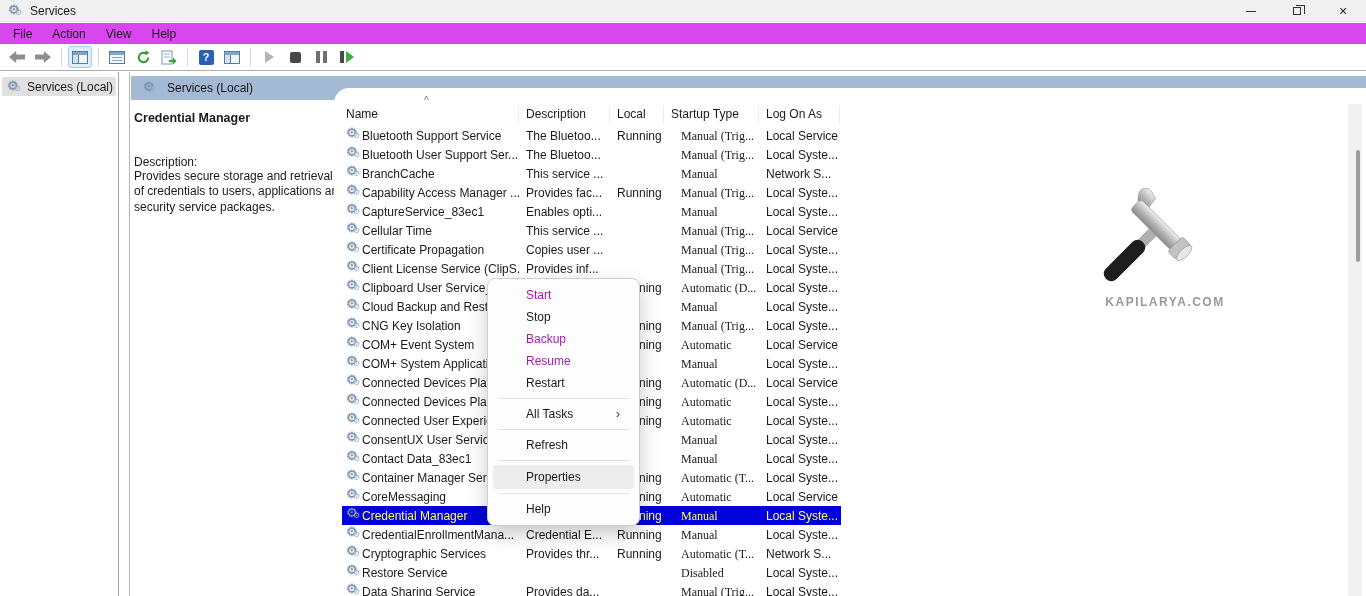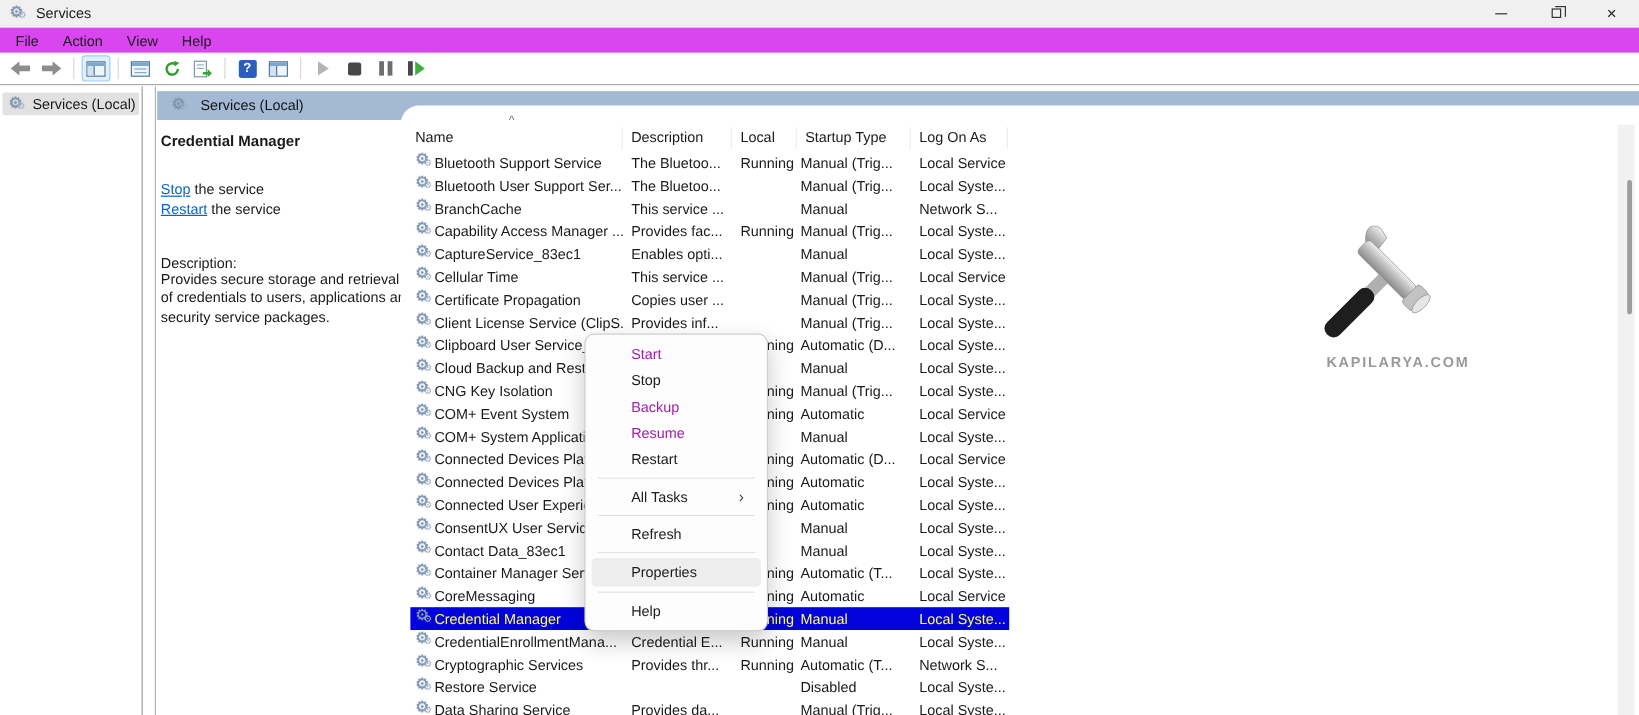--- a/index.html
+++ b/index.html
@@ -90,21 +90,21 @@
   .hsep { position:absolute; top:2px; width:1px; height:18px; background:#ececec; }
   .list-body { position:absolute; left:0; top:38px; right:0; bottom:0; }
   .lrow { position:relative; height:19px; }
   .lrow .hl { position:absolute; left:8px; top:0; width:499px; height:19px; background:var(--sel-bg,#0202dd); display:none; }
   .lrow.selected .hl { display:block; }
   .cell { position:absolute; top:2.5px; white-space:nowrap; overflow:hidden; }
   .c-icon { left:12px; top:1px; }
   .c-name { left:28px; width:158px; }
   .c-desc { left:192px; width:88px; }
   .c-status { left:283px; width:48px; }
-  .c-startup { left:333px; width:93px; }
+  .c-startup { left:347px; width:93px;font-family:Liberation Serif, serif; }
   .c-logon { left:432px; width:76px; }
   .lrow.selected .cell { color:var(--sel-text,#ffff55); }
 
   
   .vscroll { position:absolute; top:16px; right:4px; width:14px; bottom:0; background:#f1f1f1; }
   .vthumb { position:absolute; left:8px; top:46px; width:4px; height:112px; background:#9d9d9d; border-radius:2px; }
 
   
   .ctx-menu { position:absolute; left:487px; top:278px; width:153px; background:#fdfdfd;
               border:1px solid #cfcfcf; border-radius:8px; box-shadow:0 8px 20px rgba(0,0,0,.22);
@@ -215,24 +215,20 @@
 
   <div class="content-pane">
 
     <div class="result-header">
       <i class="gear"></i>
       <span class="label">Services (Local)</span>
     </div>
 
     <div class="info-panel">
       <div class="info-title">Credential Manager</div>
-      <div class="info-links">
-        <div><a class="link" href="#">Stop</a><span> the service</span></div>
-        <div><a class="link" href="#">Restart</a><span> the service</span></div>
-      </div>
       <div class="info-desc-label">Description:</div>
       <div class="info-desc">Provides secure storage and retrieval of credentials to users, applications and security service packages.</div>
     </div>
 
     <div class="list-panel">
       <span class="sort-chevron">^</span>
       <div class="list-header" id="list-header">
           <div class="hcol" style="left: 12px;">Name</div>
           <div class="hsep" style="left: 184px;"></div>
           <div class="hcol" style="left: 192px;">Description</div>

